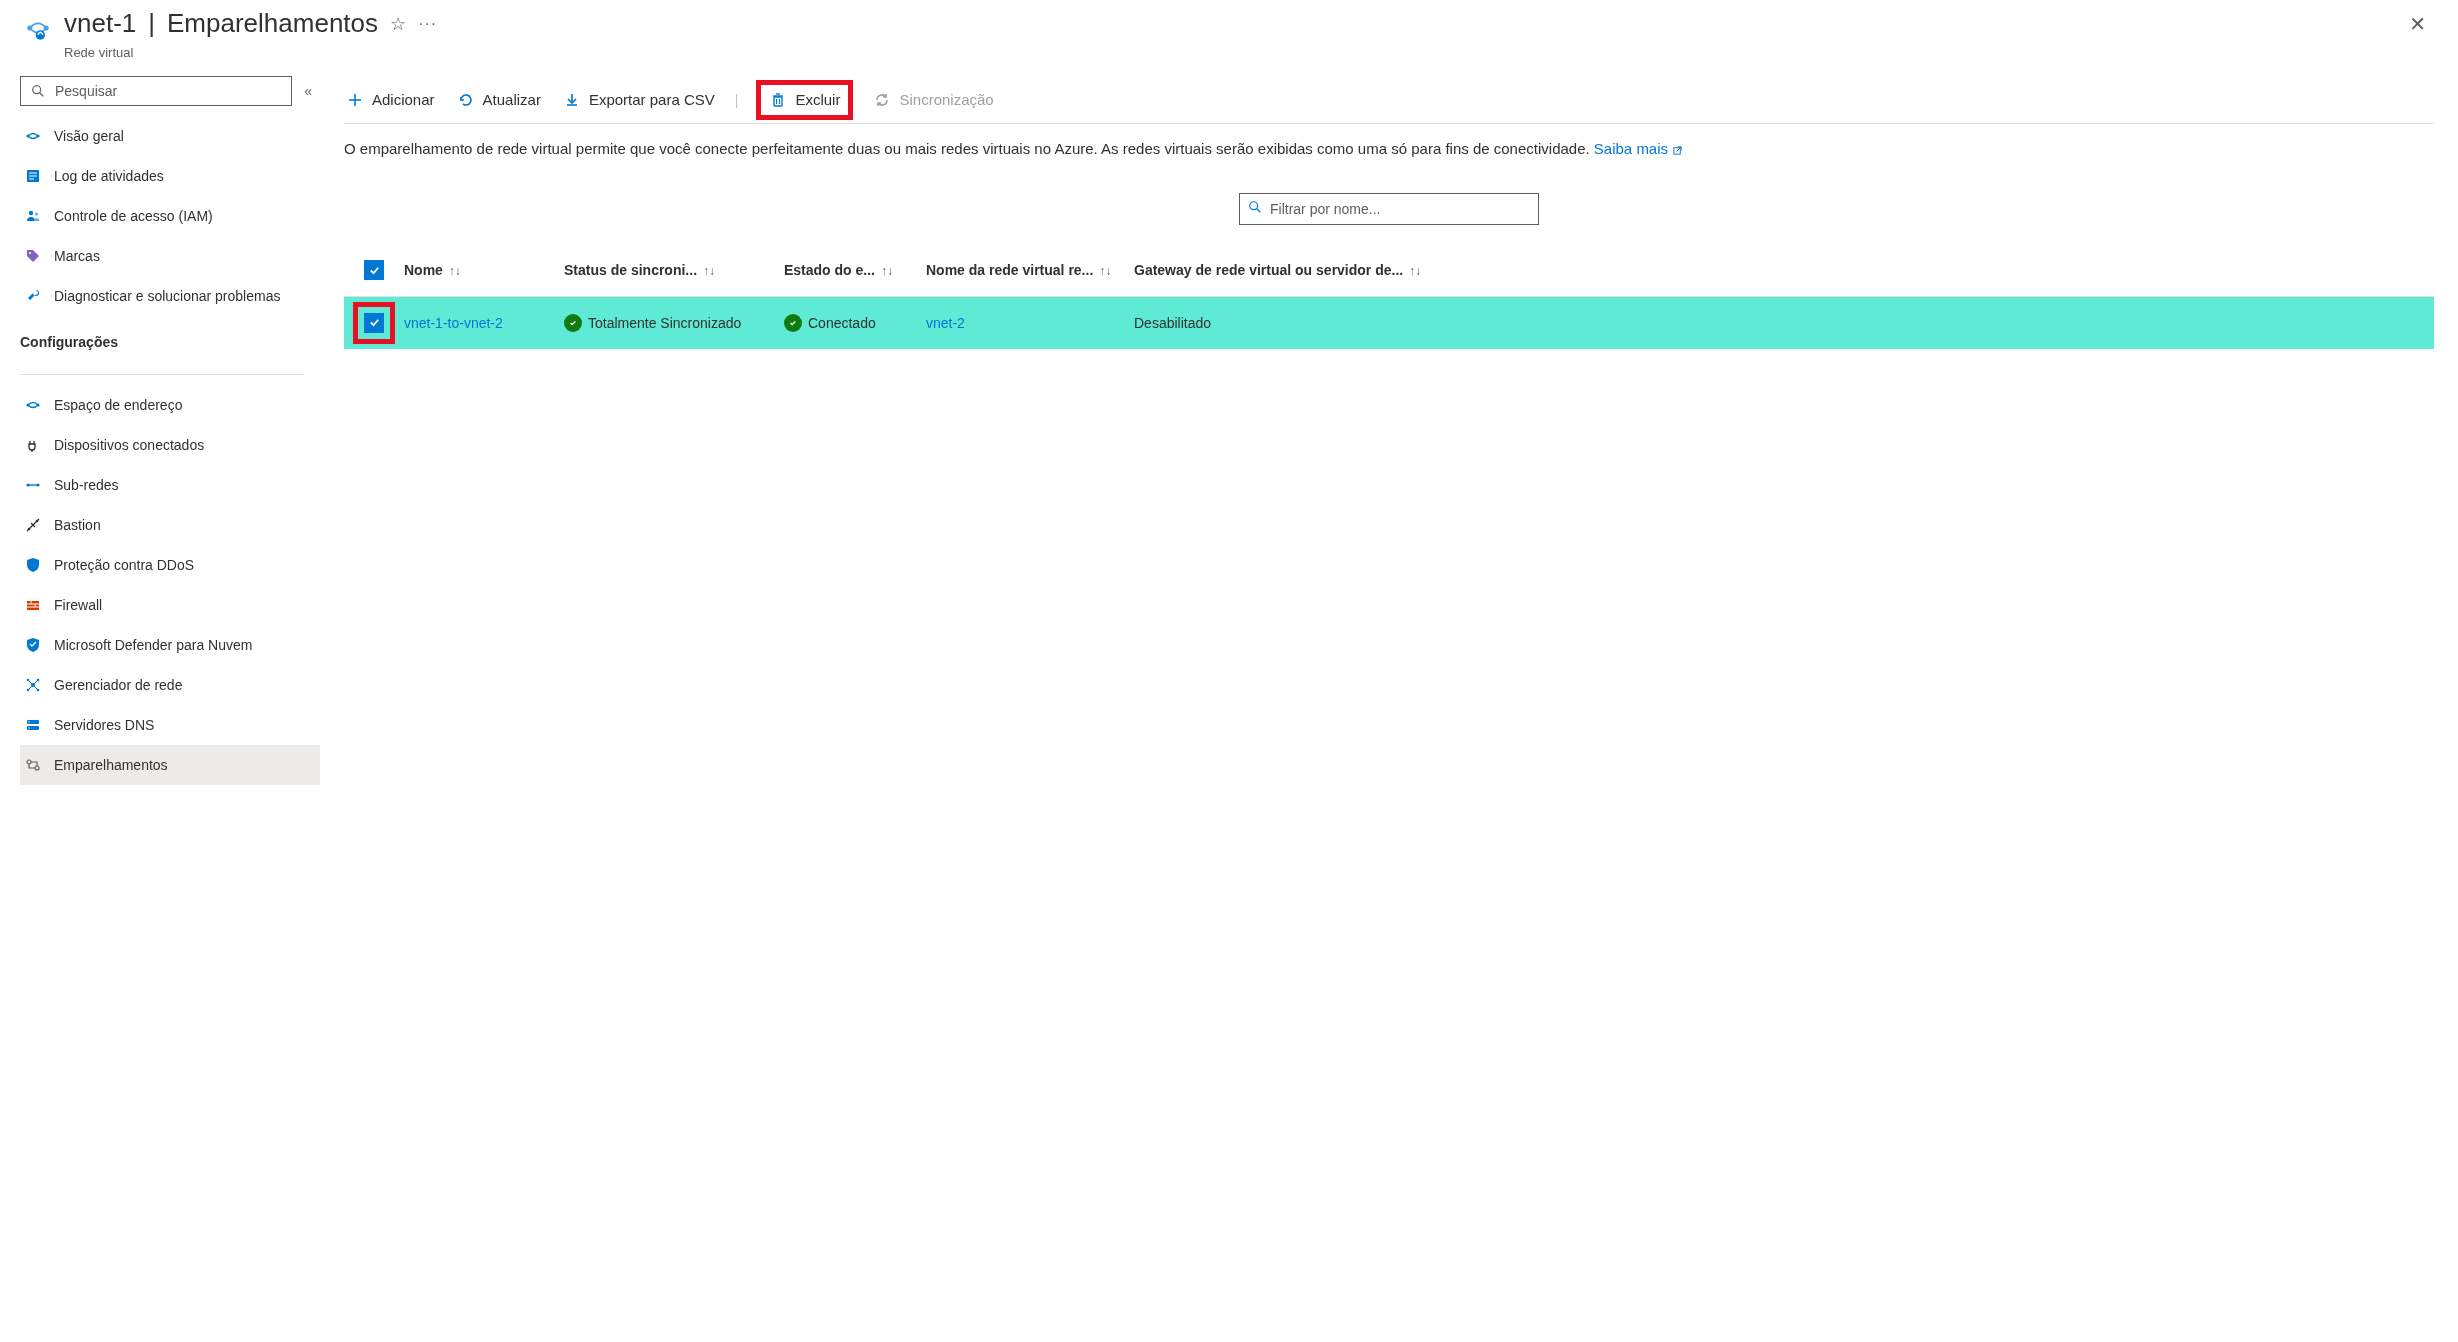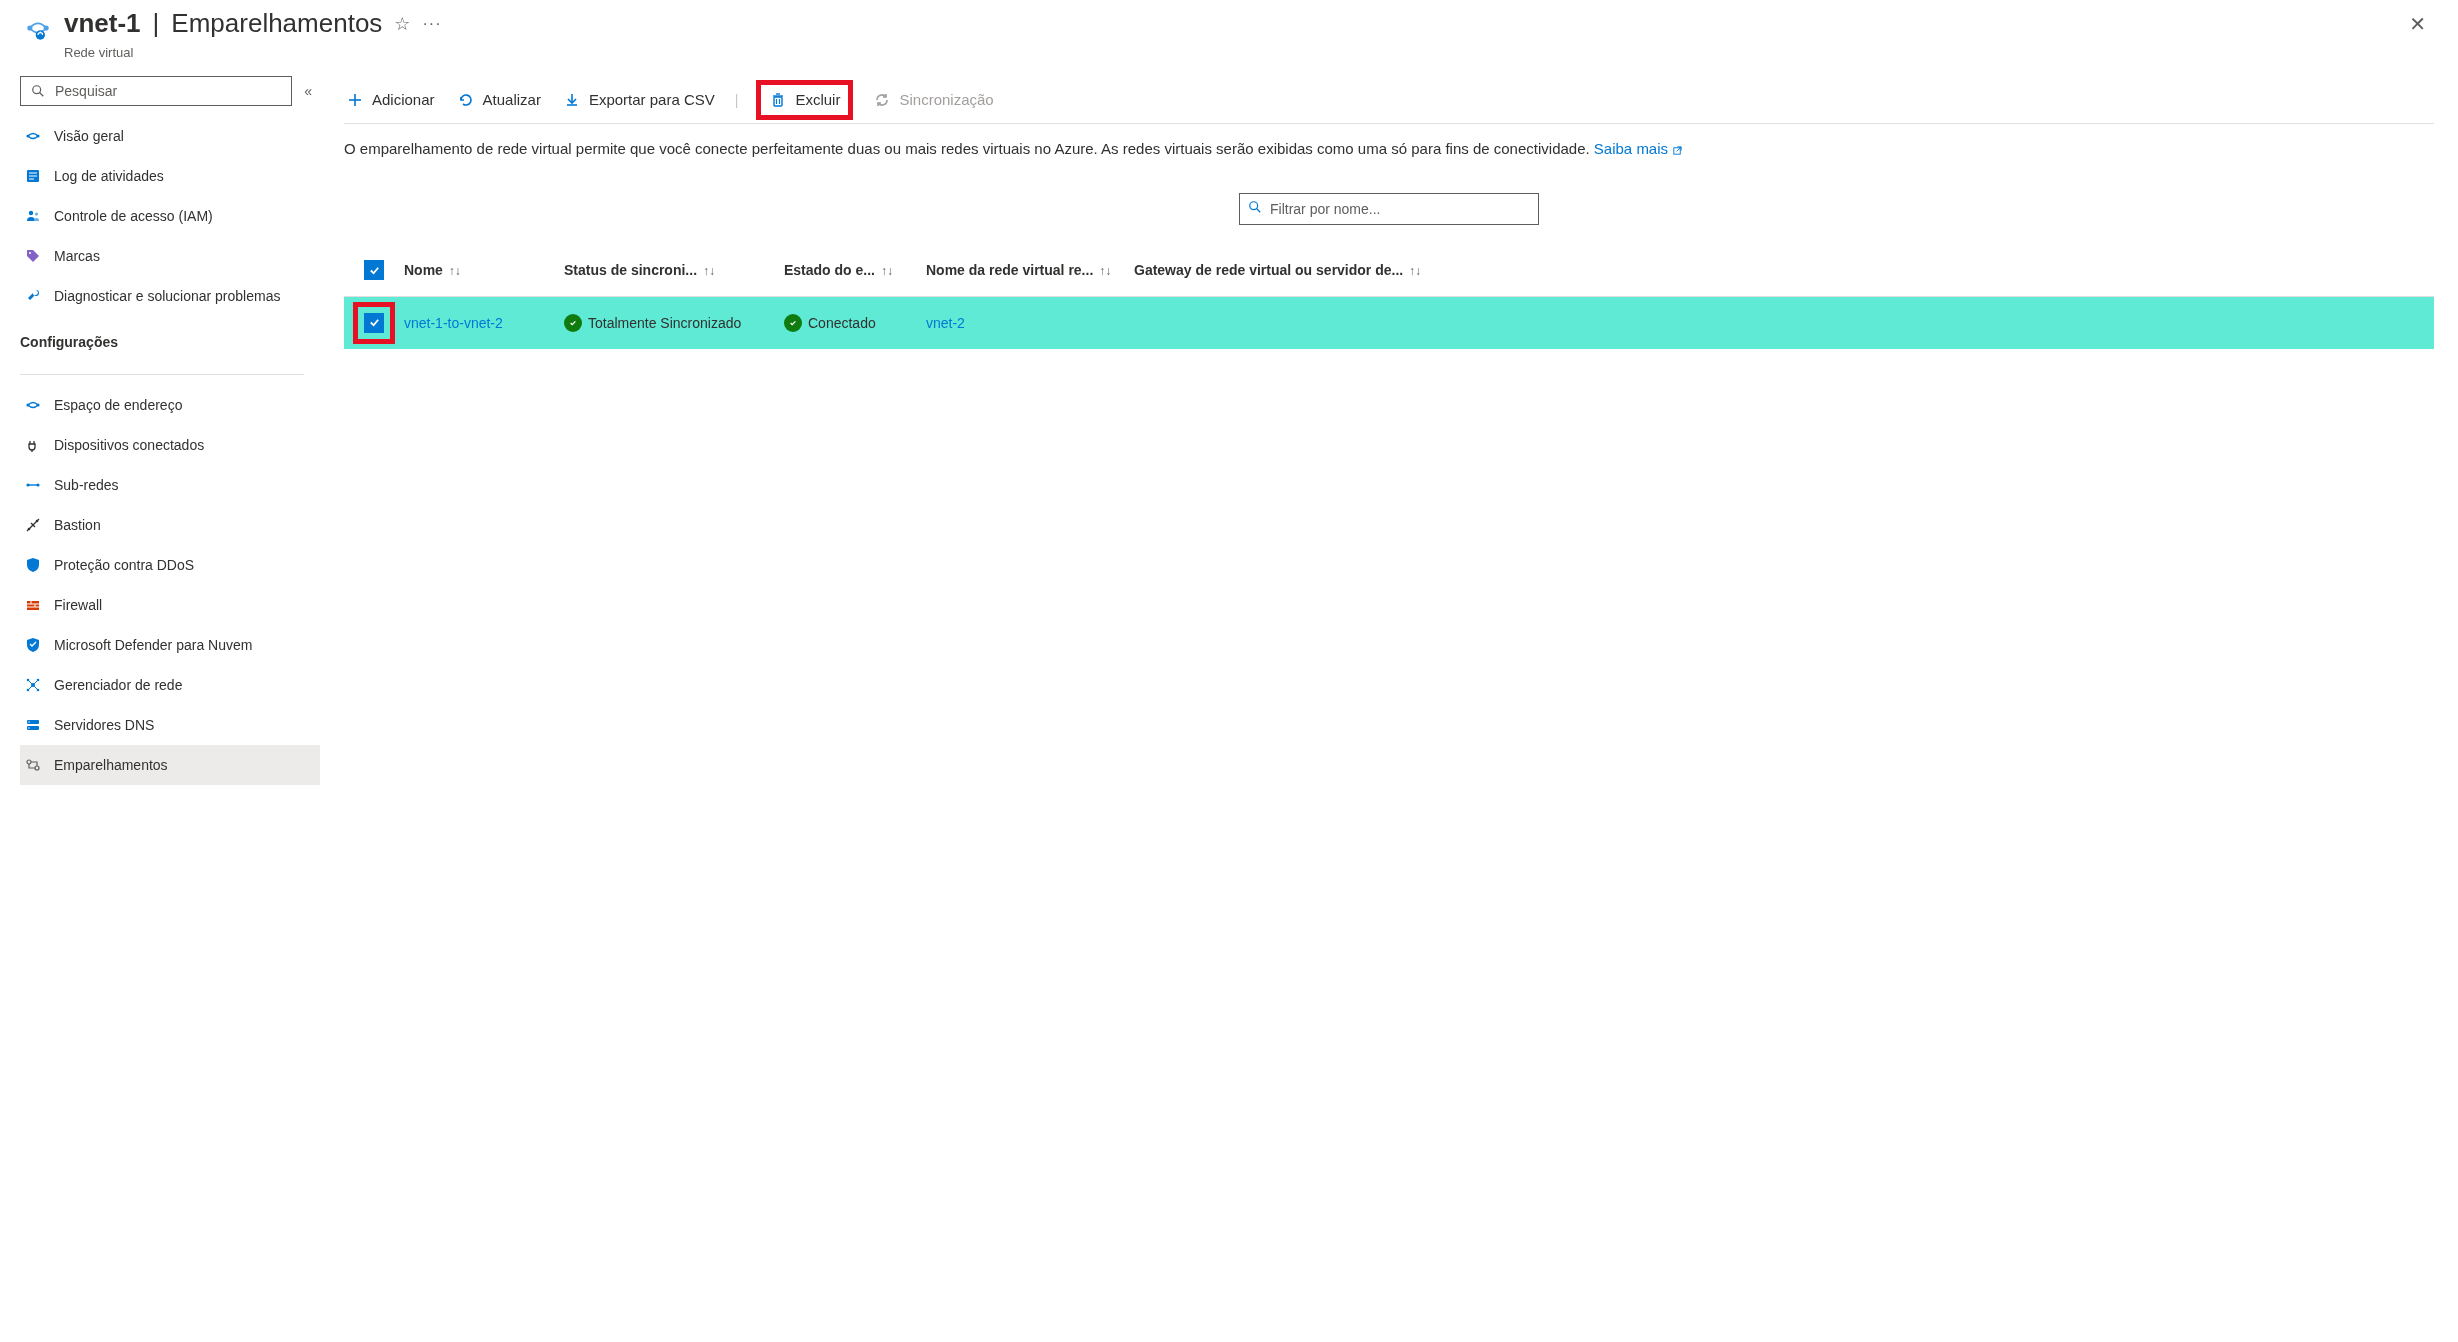--- a/index.html
+++ b/index.html
@@ -28,21 +28,21 @@
     flex-shrink: 0;
   }
   .header-title-wrap { flex: 1; }
   .header-title-line {
     display: flex;
     align-items: center;
     gap: 12px;
   }
   .header-title {
     font-size: 26px;
-    font-weight: 700;
+    font-weight: 400;
     color: #323130;
   }
   .header-sep { font-size: 26px; font-weight: 300; color: #323130; }
   .header-sub {
     font-size: 26px;
     font-weight: 300;
     color: #323130;
   }
   .header-star { font-size: 18px; color: #605e5c; cursor: pointer; }
   .header-dots { font-size: 16px; color: #605e5c; cursor: pointer; letter-spacing: 1px; }
@@ -581,18 +581,21 @@
                 <svg viewBox="0 0 10 10" width="8" height="8">
                     <path d="M2 5 L4 7 L8 3" stroke="#fff" stroke-width="1.6" fill="none"></path>
                   </svg>
               </span>
               <span>Conectado</span>
             </span>
           </div>
           <div class="col-remote">
             <span class="cell-link">vnet-2</span>
           </div>
+          <div class="col-gateway">
+            <span>Desabilitado</span>
+          </div>
         </div>
       </div>
 
     </div>
   </div>
 </div>
 
 </body></html>

